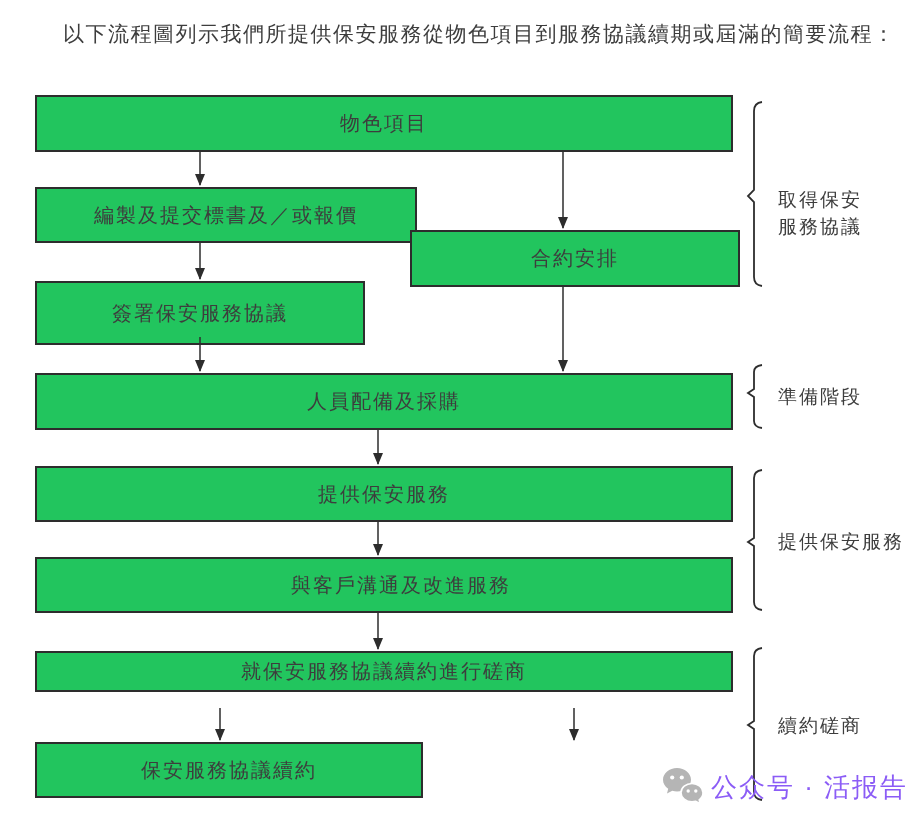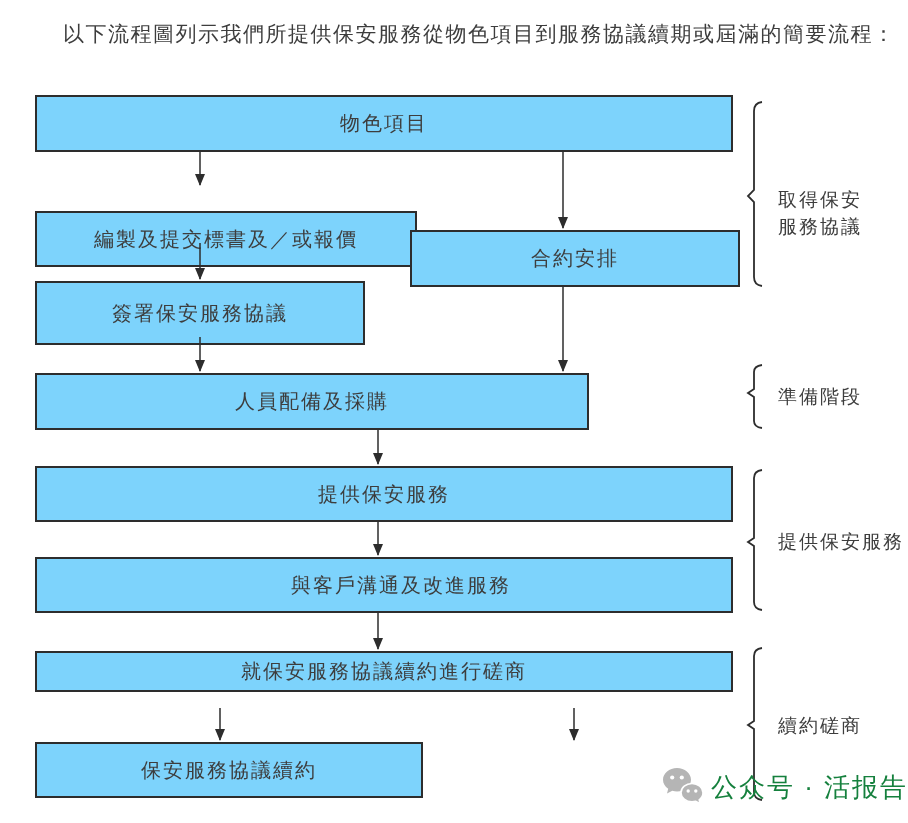--- a/index.html
+++ b/index.html
@@ -17,21 +17,21 @@
     left: 63px;
     top: 20px;
     font-size: 21px;
     letter-spacing: 1.5px;
     white-space: nowrap;
   }
   .node {
     position: absolute;
     box-sizing: border-box;
     border: 2.5px solid #2d2d2d;
-    background: #7dd3fc;
+    background: #22c55e;
     display: flex;
     align-items: center;
     justify-content: center;
     font-size: 20px;
     letter-spacing: 2px;
     text-align: center;
     font-family: Liberation Serif, serif;
   }
   .overlay {
     position: absolute;
@@ -50,48 +50,48 @@
   .watermark {
     position: absolute;
     left: 662px;
     top: 767px;
     display: flex;
     align-items: center;
     gap: 7px;
     font-family: "Liberation Sans", "DejaVu Sans", sans-serif;
     font-size: 26px;
     letter-spacing: 2px;
-    color: #15803d;
+    color: #8b5cf6;
     white-space: nowrap;
   }
 </style>
 </head>
 <body>
 
 <div class="page">
 
   <div class="title">以下流程圖列示我們所提供保安服務從物色項目到服務協議續期或屆滿的簡要流程：</div>
 
   <div class="node" style="left:35px;  top:95px;  width:698px; height:57px;">
     <span>物色項目</span>
   </div>
 
-  <div class="node" style="left:35px;  top:187px; width:382px; height:56px;margin-top:24px;">
+  <div class="node" style="left:35px;  top:187px; width:382px; height:56px;">
     <span>編製及提交標書及／或報價</span>
   </div>
 
   <div class="node" style="left:410px; top:230px; width:330px; height:57px;">
     <span>合約安排</span>
   </div>
 
   <div class="node" style="left:35px;  top:281px; width:330px; height:64px;">
     <span>簽署保安服務協議</span>
   </div>
 
-  <div class="node" style="left:35px;  top:373px; width:554px; height:57px;">
+  <div class="node" style="left:35px;  top:373px; width:698px; height:57px;">
     <span>人員配備及採購</span>
   </div>
 
   <div class="node" style="left:35px;  top:466px; width:698px; height:56px;">
     <span>提供保安服務</span>
   </div>
 
   <div class="node" style="left:35px;  top:557px; width:698px; height:56px;padding-left:34px;">
     <span>與客戶溝通及改進服務</span>
   </div>

